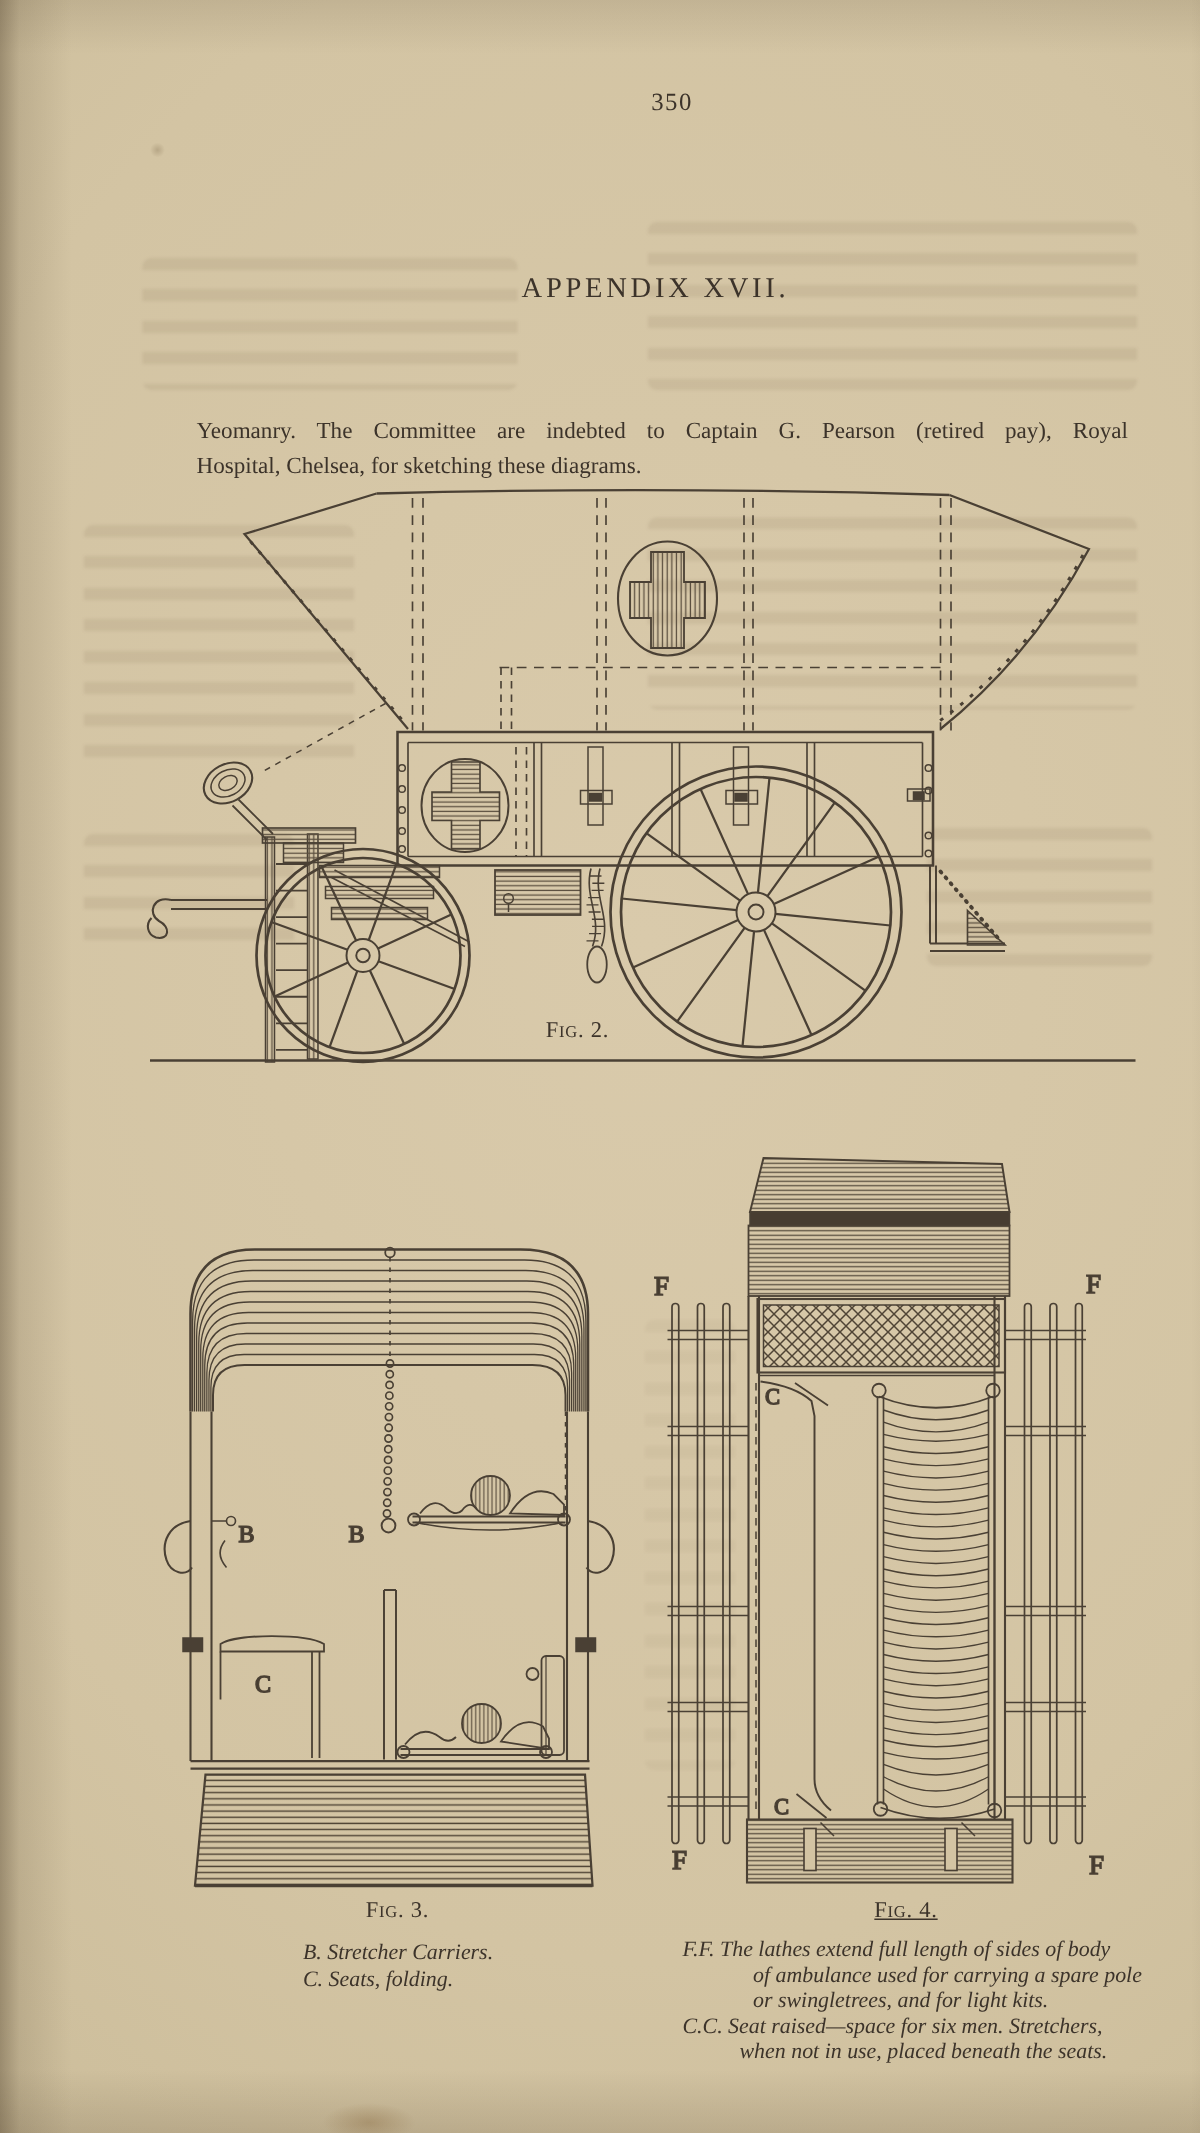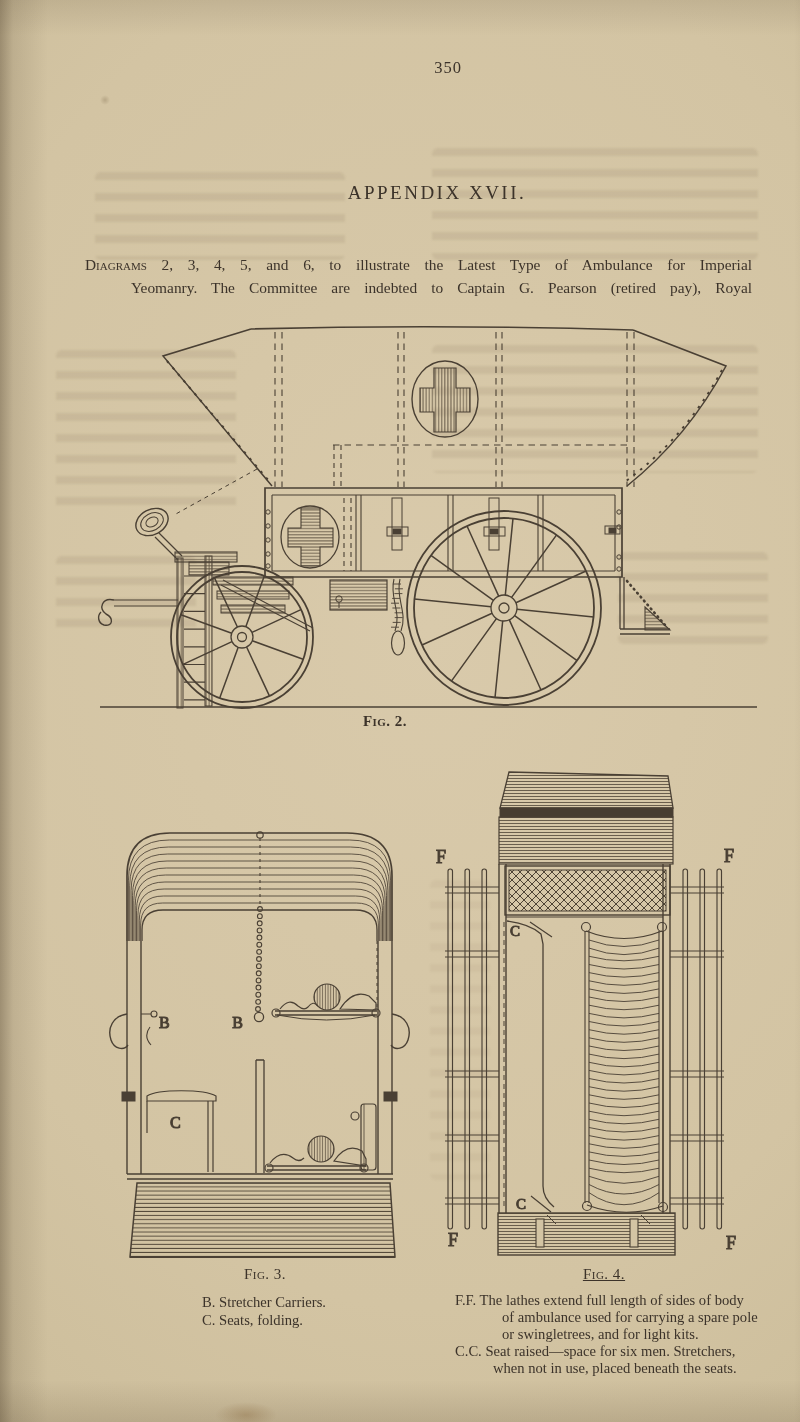--- a/index.html
+++ b/index.html
@@ -16,21 +16,21 @@
     padding-left: 28px;
   }
   .abs{position:absolute;}
   .pageno{font-size:16.5px;letter-spacing:1px;text-align:center;}
   .h1{font-size:19px;letter-spacing:2.5px;text-align:center;white-space:nowrap;}
   .h2{font-variant:small-caps;font-size:16px;letter-spacing:1px;text-align:center;white-space:nowrap;}
   .intro{font-size:15.4px;white-space:nowrap;}
   .just{white-space:normal;text-align:justify;text-align-last:justify;overflow:hidden;height:20px;}
   .sc{font-variant:small-caps;}
   .cap{font-variant:small-caps;font-size:15px;letter-spacing:.5px;text-align:center;width:90px;}
-  .note{font-size:14.6px;white-space:nowrap;}
+  .note{font-size:14.6px;white-space:nowrap;font-style:italic;}
   .ghost{position:absolute;pointer-events:none;filter:blur(1.2px);
     background:repeating-linear-gradient(180deg, rgba(105,85,58,.10) 0 8px, rgba(105,85,58,0) 8px 21px);
     border-radius:6px;}
   .stain{position:absolute;pointer-events:none;border-radius:50%;}
   svg text{font-family:"Liberation Serif","DejaVu Serif",serif;fill:#453b2e;}
 </style>
 </head>
 <body>
 
 <div id="page">
@@ -41,22 +41,22 @@
   <div class="ghost" style="left:432px;top:345px;width:326px;height:128px;"></div>
   <div class="ghost" style="left:618px;top:552px;width:150px;height:92px;"></div>
   <div class="ghost" style="left:56px;top:556px;width:140px;height:80px;"></div>
   <div class="ghost" style="left:430px;top:880px;width:60px;height:300px;opacity:.5;"></div>
   <div class="stain" style="left:215px;top:1402px;width:62px;height:26px;background:radial-gradient(closest-side, rgba(122,86,40,.30), rgba(122,86,40,0));"></div>
   <div class="stain" style="left:100px;top:95px;width:10px;height:10px;background:radial-gradient(closest-side, rgba(100,80,50,.25), rgba(100,80,50,0));"></div>
 
   <div class="abs pageno" style="left:428px;top:58px;width:40px;">350</div>
   <div class="abs h1" style="left:337px;top:182px;width:200px;">APPENDIX XVII.</div>
 
-  <div class="abs intro just" style="left:85px;top:256px;width:667px;"><span class="sc">Diagrams</span><span> 2, 3, 4, 5, and 6, to illustrate the Latest Type of Ambulance for Imperial</span></div>
   <div class="abs intro just" style="left:131px;top:279px;width:621px;">Yeomanry. The Committee are indebted to Captain G. Pearson (retired pay), Royal</div>
+  <div class="abs intro" style="left:131px;top:302px;">Hospital, Chelsea, for sketching these diagrams.</div>
 
   <div class="abs" style="left:85px;top:316px;width:690px;height:402px;">
   <svg id="s2" width="690" height="402" viewBox="85 316 690 402" xmlns="http://www.w3.org/2000/svg">
     <defs>
       <pattern id="p2h" width="4" height="3.1" patternUnits="userSpaceOnUse">
             <path d="M0,1.5 H4" stroke="#5a4e3e" stroke-width="0.85"></path>
           </pattern>
       <pattern id="p2v" width="3.1" height="4" patternUnits="userSpaceOnUse">
             <path d="M1.5,0 V4" stroke="#5a4e3e" stroke-width="0.85"></path>
           </pattern>
@@ -151,21 +151,21 @@
             <circle cx="504" cy="608" r="97" fill="none" stroke="#4a4034" stroke-width="1.8"></circle>
             <circle cx="504" cy="608" r="90" fill="none" stroke="#4a4034" stroke-width="1.8"></circle>
             <circle cx="504" cy="608" r="13" fill="none" stroke="#4a4034" stroke-width="1.3"></circle>
             <circle cx="504" cy="608" r="5" fill="none" stroke="#4a4034" stroke-width="1.3"></circle>
             <path d="M516.9,609.3L593.6,617.0M514.6,615.6L577.1,660.6M509.3,619.9L541.0,690.0M502.7,620.9L495.0,697.6M496.4,618.6L451.4,681.1M492.1,613.3L422.0,645.0M491.1,606.7L414.4,599.0M493.4,600.4L430.9,555.4M498.7,596.1L467.0,526.0M505.3,595.1L513.0,518.4M511.6,597.4L556.6,534.9M515.9,602.7L586.0,571.0" fill="none" stroke="#4a4034" stroke-width="1.5"></path>
           </g>
       <path d="M100,707 H757" stroke-width="1.7"></path>
     </g>
   </svg>
   </div>
-  <div class="abs cap" style="left:340px;top:713px;font-weight:bold;">Fig. 2.</div>
+  <div class="abs cap" style="left:340px;top:679px;">Fig. 2.</div>
 
   <div class="abs" style="left:95px;top:818px;width:320px;height:446px;">
   <svg id="s3" width="320" height="446" viewBox="95 818 320 446" xmlns="http://www.w3.org/2000/svg">
     <defs>
       <pattern id="p3v" width="2.7" height="4" patternUnits="userSpaceOnUse">
             <path d="M1.3,0 V4" stroke="#5a4e3e" stroke-width="0.8"></path>
           </pattern>
       <pattern id="p3r" width="4" height="4.1" patternUnits="userSpaceOnUse">
             <path d="M0,2 H4" stroke="#4f4435" stroke-width="0.95"></path>
           </pattern>

